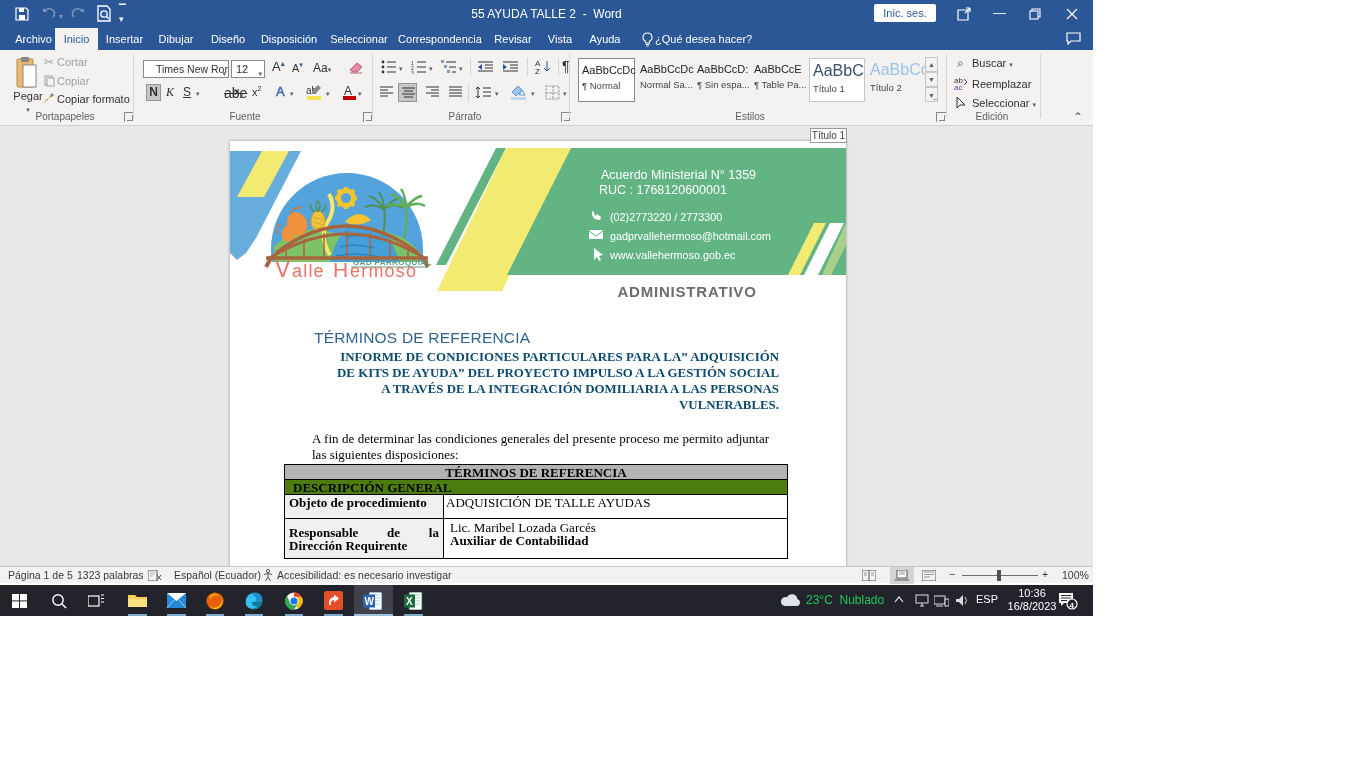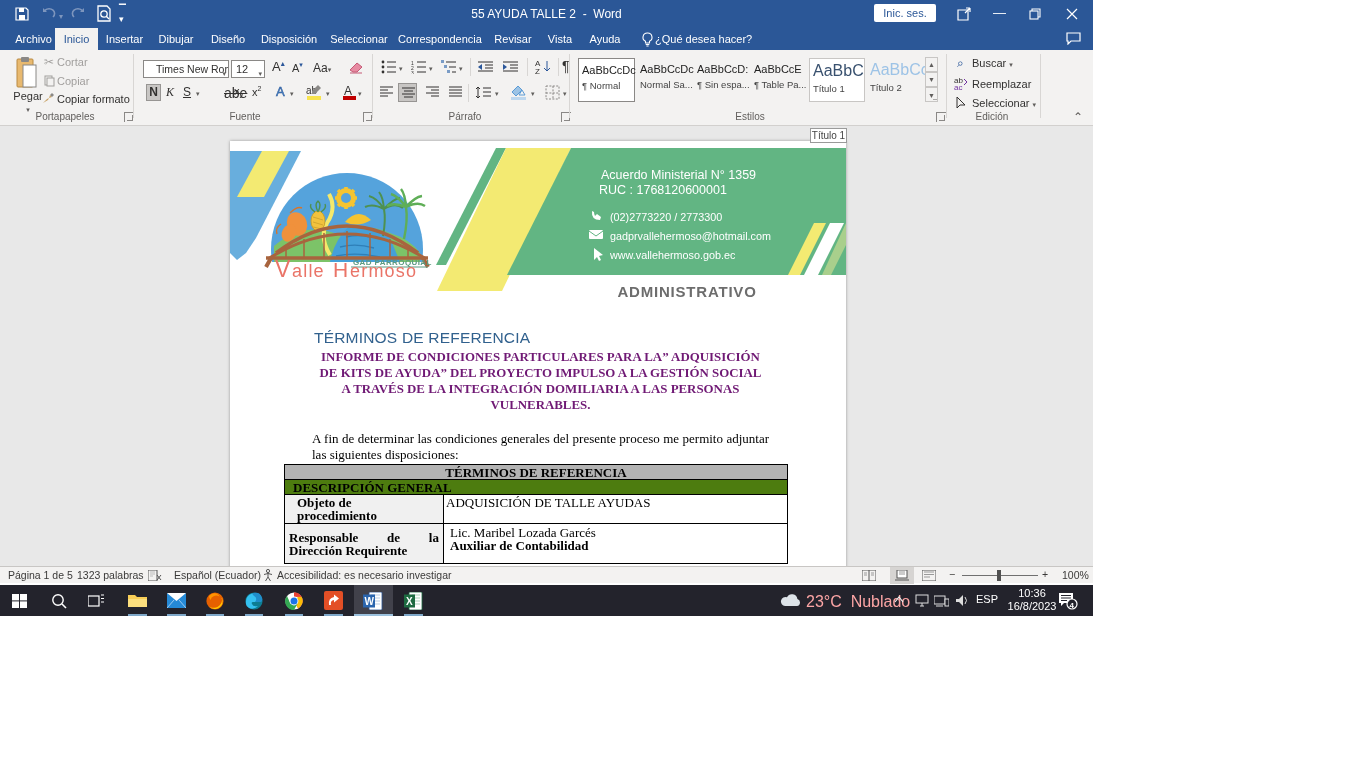--- a/index.html
+++ b/index.html
@@ -354,36 +354,36 @@
           <text x="380" y="118" font-size="10.8">www.vallehermoso.gob.ec</text>
           <path d="M362 70 q-1 9 8 9 l1-3 -4-3 -2 2 q-1-2-1-4z" fill="#fff"></path>
           <rect x="359" y="89" width="14" height="9" rx="1" fill="#fff"></rect>
             <path d="M359 90l7 5 7-5" stroke="#62b583" fill="none"></path>
           <path d="M364 107 l0 12 3-3 2 4 2-1 -2-4 4-1z" fill="#fff"></path>
         </g>
       </svg>
       <div class="abs" style="left:332px;top:142px;width:250px;text-align:center;font-size:15px;font-weight:bold;color:#6d6d6d;letter-spacing:.8px">ADMINISTRATIVO</div>
 
       <div class="abs" style="left:84px;top:188px;font-size:15.5px;letter-spacing:.2px;color:#31618e">TÉRMINOS DE REFERENCIA</div>
-      <div class="abs" style="left:82px;top:208px;width:457px;font-family:'Liberation Serif',serif;font-size:12.9px;font-weight:bold;text-align:center;line-height:16px;color:#701a75">INFORME DE CONDICIONES PARTICULARES PARA LA” ADQUISICIÓN<br>DE KITS DE AYUDA” DEL PROYECTO IMPULSO A LA GESTIÓN SOCIAL<br>A TRAVÉS DE LA INTEGRACIÓN DOMILIARIA A LAS PERSONAS<br>VULNERABLES.</div>
+      <div class="abs" style="left:92px;top:208px;width:457px;font-family:'Liberation Serif',serif;font-size:12.9px;font-weight:bold;text-align:right;line-height:16px;color:#0c4a6e">INFORME DE CONDICIONES PARTICULARES PARA LA” ADQUISICIÓN<br>DE KITS DE AYUDA” DEL PROYECTO IMPULSO A LA GESTIÓN SOCIAL<br>A TRAVÉS DE LA INTEGRACIÓN DOMILIARIA A LAS PERSONAS<br>VULNERABLES.</div>
       <div class="abs" style="left:82px;top:290px;width:457px;font-family:'Liberation Serif',serif;font-size:13px;line-height:16px;color:#000">
           <div style="text-align:justify;text-align-last:justify">A fin de determinar las condiciones generales del presente proceso me permito adjuntar</div>
           <div>las siguientes disposiciones:</div>
         </div>
 
       <table class="abs" style="left:54px;top:323px;width:504px;border-collapse:collapse;font-family:'Liberation Serif',serif;font-size:13px;line-height:13px;color:#000" border="0">
         <tbody>
             <tr>
               <td colspan="2" style="border:1px solid #000;background:#b3b3b3;text-align:center;font-weight:bold;height:15px;padding:0">TÉRMINOS DE REFERENCIA</td>
             </tr>
         <tr>
               <td colspan="2" style="border:1px solid #000;background:#4d7c0f;font-weight:bold;height:11px;padding:1px 0 0 8px">DESCRIPCIÓN GENERAL</td>
             </tr>
         <tr>
-          <td style="border:1px solid #000;background:#f0f0f0;font-weight:bold;width:159px;height:24px;padding:1px 12px;vertical-align:top">Objeto de procedimiento</td>
+          <td style="border:1px solid #000;background:#f0f0f0;font-weight:bold;width:159px;height:24px;padding:1px 4px;vertical-align:top">Objeto de procedimiento</td>
           <td style="border:1px solid #000;height:24px;padding:1px 2px;vertical-align:top">ADQUISICIÓN DE TALLE AYUDAS</td>
         </tr>
         <tr>
           <td style="border:1px solid #000;background:#f0f0f0;font-weight:bold;height:40px;padding:7px 4px 0 4px;vertical-align:top"><span style="display:flex;justify-content:space-between">
                   <span>Responsable</span>
                   <span>de</span>
                   <span>la</span>
                 </span><span>Dirección Requirente</span></td>
           <td style="border:1px solid #000;height:40px;padding:2px 6px;vertical-align:top">Lic. Maribel Lozada Garcés<br><b>Auxiliar de Contabilidad</b></td>
         </tr>
@@ -492,21 +492,21 @@
     <div class="abs" style="left:167px;top:29px;width:19px;height:2px;background:#7fa8c9"></div>
     <div class="abs" style="left:206px;top:29px;width:18px;height:2px;background:#7fa8c9"></div>
     <div class="abs" style="left:245px;top:29px;width:18px;height:2px;background:#7fa8c9"></div>
     <div class="abs" style="left:285px;top:29px;width:18px;height:2px;background:#7fa8c9"></div>
     <div class="abs" style="left:324px;top:29px;width:19px;height:2px;background:#7fa8c9"></div>
     <div class="abs" style="left:354px;top:29px;width:39px;height:2px;background:#9cc1dd"></div>
     <div class="abs" style="left:404px;top:29px;width:19px;height:2px;background:#7fa8c9"></div>
     <svg class="abs" style="left:780px;top:9px" width="22" height="13" viewBox="0 0 22 13">
         <path d="M5 12 a4.5 4.5 0 1 1 2-8.7 a5.5 5.5 0 0 1 10.4 1.7 a3.6 3.6 0 0 1-.4 7z" fill="#dde3e8"></path>
       </svg>
-    <span class="abs" style="left:806px;top:8px;color:#fca5a5;font-size:16px">23°C&nbsp;&nbsp;Nublado</span>
+    <span class="abs" style="left:806px;top:8px;color:#22c55e;font-size:12px">23°C&nbsp;&nbsp;Nublado</span>
     <svg class="abs" style="left:894px;top:11px" width="10" height="7" viewBox="0 0 10 7">
         <path d="M1 6 5 1 9 6" fill="none" stroke="#eee" stroke-width="1.2"></path>
       </svg>
     <svg class="abs" style="left:915px;top:9px" width="14" height="13" viewBox="0 0 14 13">
         <rect x="1" y="1" width="12" height="8" fill="none" stroke="#ddd"></rect>
         <path d="M5 12h4M7 9v3" stroke="#ddd"></path>
       </svg>
     <svg class="abs" style="left:934px;top:9px" width="15" height="13" viewBox="0 0 15 13">
         <rect x="0" y="2" width="11" height="8" fill="none" stroke="#ddd"></rect>
         <path d="M2 12h7" stroke="#ddd"></path>

